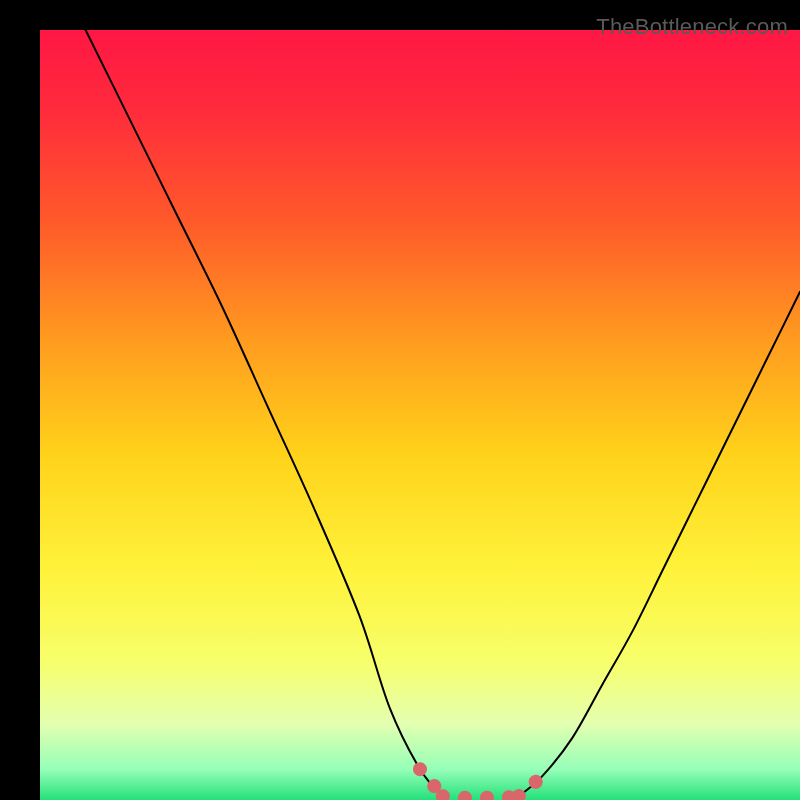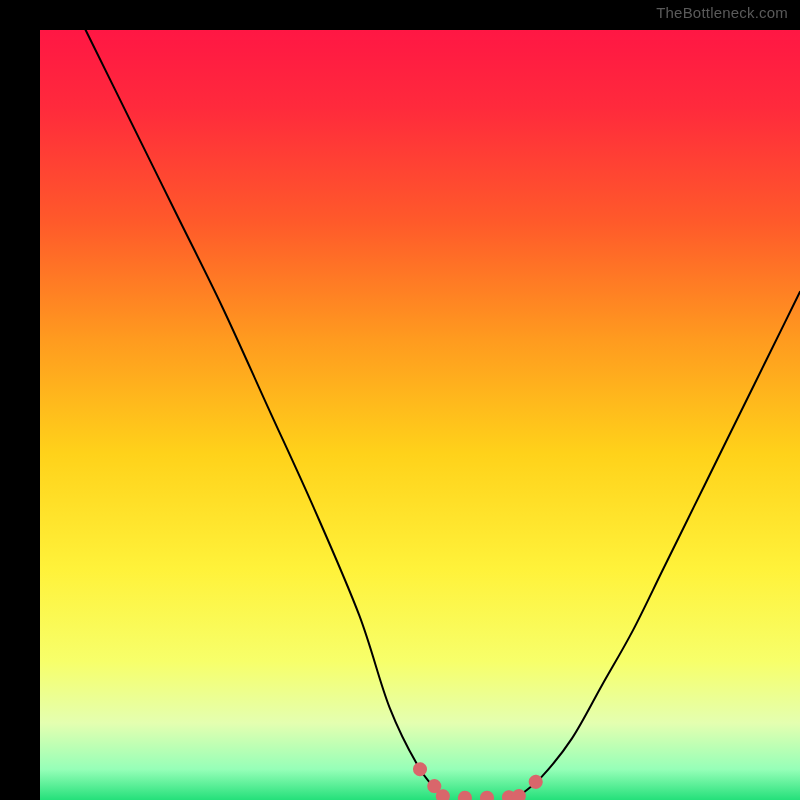--- a/index.html
+++ b/index.html
@@ -13,24 +13,24 @@
   }
   .chart-container {
     position: absolute;
     top: 0;
     left: 0;
     width: 800px;
     height: 800px;
   }
   .watermark {
     position: absolute;
-    top: 4px;
+    top: 14px;
     right: 12px;
     color: #5a5a5a;
-    font-size: 15px;
+    font-size: 22px;
     font-weight: 400;
     letter-spacing: 0.2px;
     z-index: 10;
   }
   svg { display: block; }
 </style>
 </head>
 <body>
 
 <div class="chart-container">

